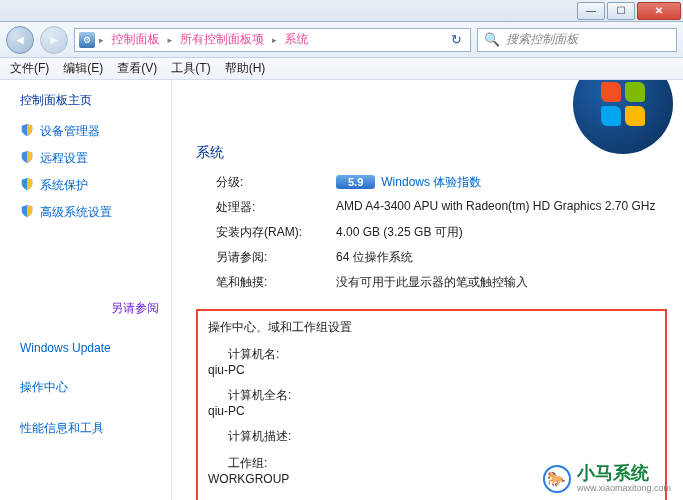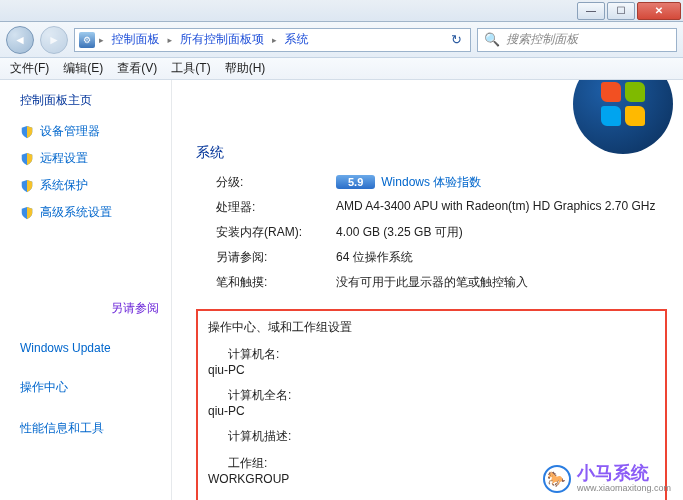--- a/index.html
+++ b/index.html
@@ -12,38 +12,38 @@
 .winsym { font-size: 10px; color: #334; line-height: 1; }
 .close .winsym { color: #fff; font-weight: bold; }
 
 
 .navbar { height: 36px; background: linear-gradient(#f3f7fb, #e5edf6); display: flex; align-items: center; padding: 0 6px; gap: 6px; border-bottom: 1px solid #c4d3e3; }
 .navbtn { width: 28px; height: 28px; border-radius: 50%; background: radial-gradient(circle at 30% 30%, #d3e2f0, #9db9d4); border: 1px solid #7a98b8; display: flex; align-items: center; justify-content: center; color: #fff; cursor: pointer; }
 .navbtn.disabled { opacity: .55; }
 .breadcrumb { flex: 1; height: 24px; background: #fff; border: 1px solid #9bb2cb; display: flex; align-items: center; padding: 0 4px; gap: 4px; }
 .bc-icon { width: 16px; height: 16px; background: linear-gradient(#9ecaed, #3b73b8); border-radius: 2px; display: flex; align-items: center; justify-content: center; color: #fff; font-size: 9px; }
 .bc-sep { color: #777; font-size: 9px; }
-.bc-item { color: #1d4ed8; padding: 2px 4px; }
+.bc-item { color: #ec4899; padding: 2px 4px; }
 .bc-refresh { margin-left: auto; color: #2a5aa0; font-size: 13px; cursor: pointer; padding: 0 4px; }
 .search { width: 200px; height: 24px; background: #fff; border: 1px solid #9bb2cb; display: flex; align-items: center; padding: 0 6px; gap: 6px; }
 .search-ic { color: #5c7ea3; font-size: 13px; }
 .search-txt { color: #888; font-style: italic; }
 
 
 .menubar { height: 22px; background: linear-gradient(#f7fafd, #eef3f9); border-bottom: 1px solid #d3dde8; display: flex; align-items: center; padding: 0 4px; gap: 2px; }
 .menuitem { padding: 2px 6px; color: #222; cursor: pointer; }
 
 
 .body { display: flex; height: calc(500px - 22px - 36px - 22px); }
 
 
 .sidebar { width: 172px; background: #fff; border-right: 1px solid #e6e9ec; padding: 12px 12px 0 20px; display: flex; flex-direction: column; gap: 14px; }
 .sbhead { color: #003399; cursor: pointer; }
 .sbgroup { display: flex; flex-direction: column; gap: 10px; }
-.sbitem { display: flex; align-items: center; gap: 6px; cursor: pointer; }
+.sbitem { display: flex; gap: 6px; cursor: pointer; }
 .sbitem a { color: #0066cc; }
 .shield { width: 14px; height: 14px; }
 .seealso { margin-top: 65px; color: #6d28d9; text-align: right; }
 .seealso-item { color: #0066cc; margin-top: 10px; cursor: pointer; }
 
 
 .content { flex: 1; padding: 8px 16px 8px 24px; position: relative; display: flex; flex-direction: column; overflow: hidden; }
 .logowrap { position: absolute; top: -26px; right: 10px; width: 100px; height: 100px; border-radius: 50%; background: radial-gradient(circle at 35% 35%, #1e5fa8, #0a2d58); display: flex; align-items: center; justify-content: center; overflow: hidden; }
 .flag { position: relative; width: 44px; height: 44px; }
 .flag span { position: absolute; width: 20px; height: 20px; border-radius: 3px 6px 3px 6px; }
@@ -60,21 +60,21 @@
 
 .redbox { border: 2px solid #e43; padding: 8px 10px 4px; margin-top: 10px; position: relative; }
 .redbox .kv { margin-bottom: 10px; flex-direction: column; }
 .changelink-wrap { position: relative; }
 
 .divider { border-top: 1px solid #d8dde3; margin: 14px 0 10px; }
 
 .watermark { position: absolute; bottom: 6px; right: 12px; display: flex; align-items: center; gap: 6px; }
 .wm-ic { width: 28px; height: 28px; border-radius: 50%; border: 2px solid #2a7de1; background: #fff; display: flex; align-items: center; justify-content: center; color: #2a7de1; font-size: 15px; font-weight: bold; }
 .wm-txt { display: flex; flex-direction: column; line-height: 1.1; }
-.wm-main { color: #8b5cf6; font-size: 18px; font-weight: bold; }
+.wm-main { color: #15803d; font-size: 18px; font-weight: bold; }
 .wm-sub { color: #888; font-size: 9px; }
 
 a { text-decoration: none; }
 </style>
 </head>
 <body>
 
 <div class="titlebar">
   <div class="winbtn">
       <span class="winsym">—</span>

